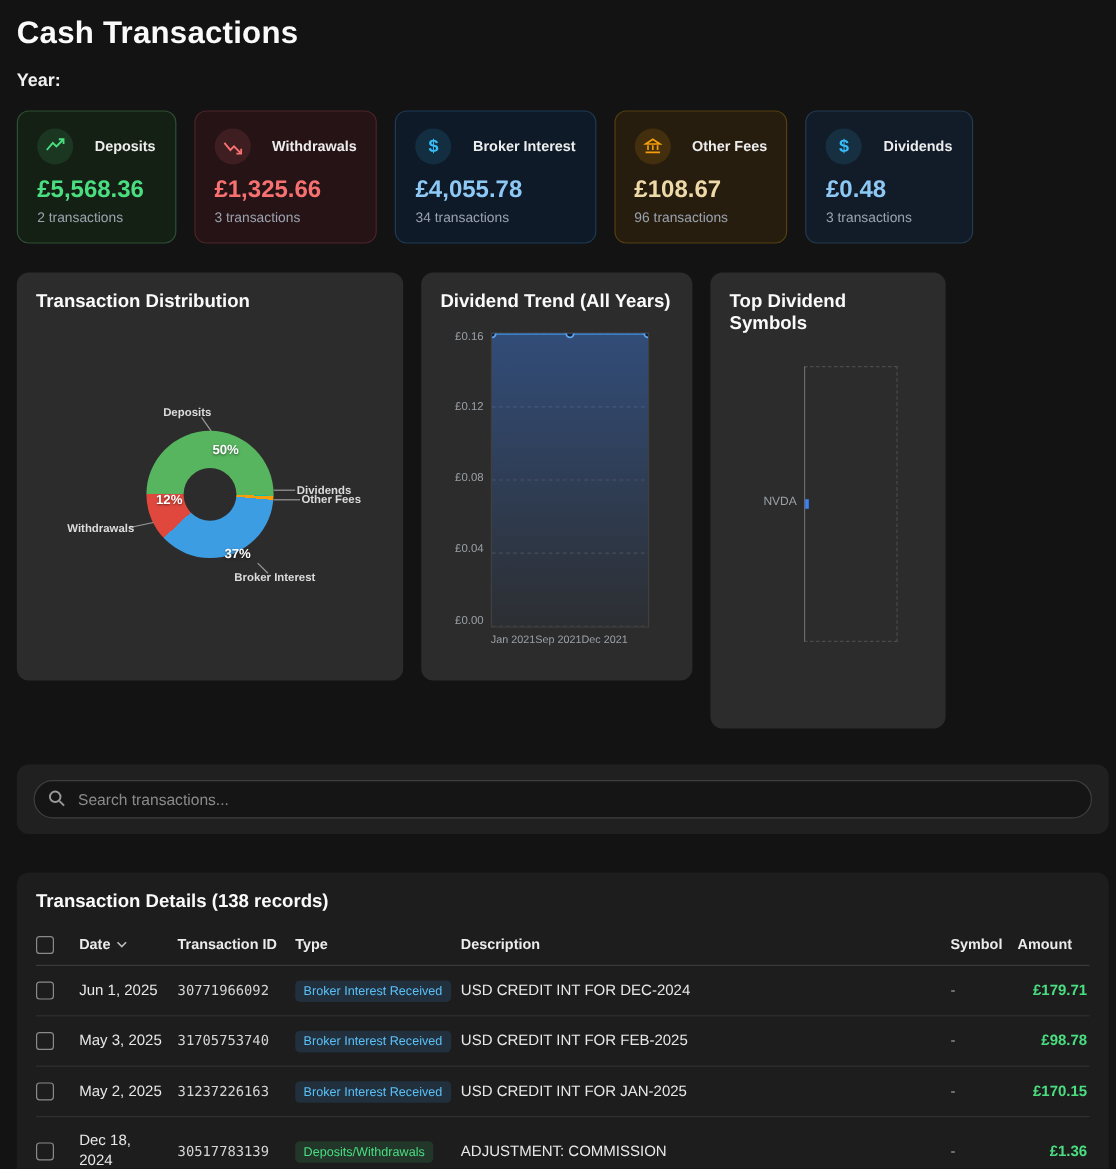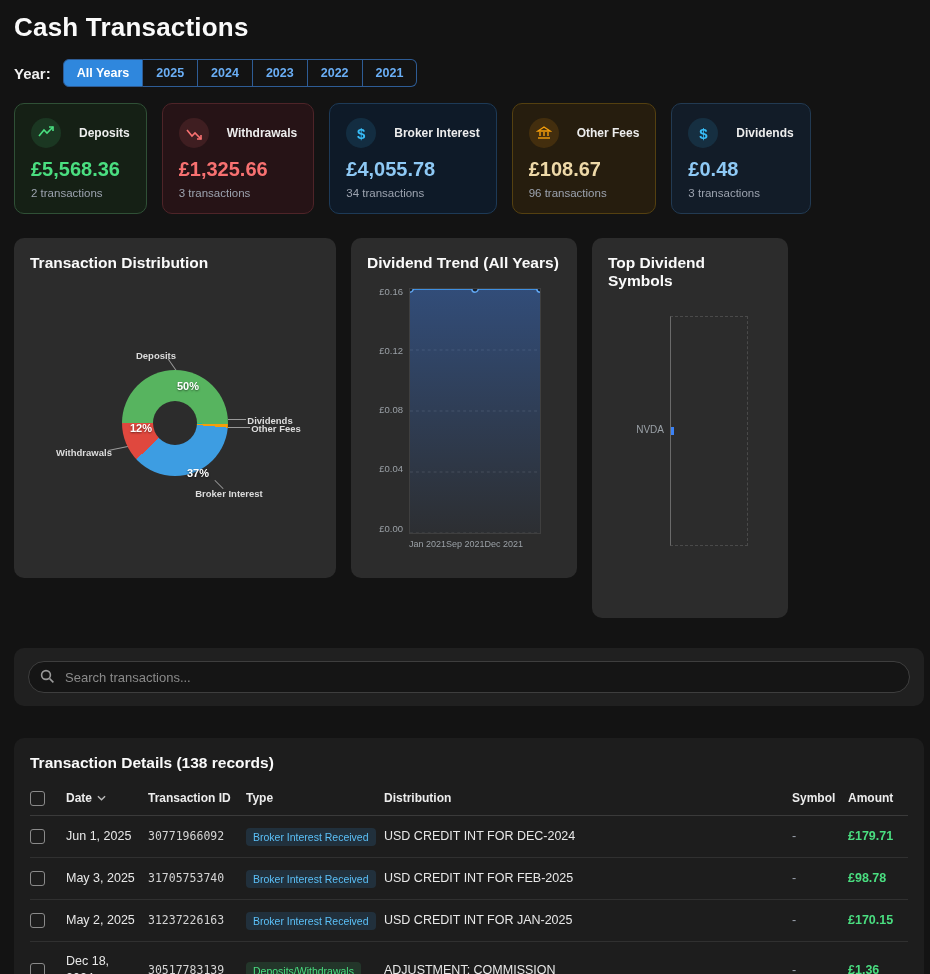--- a/index.html
+++ b/index.html
@@ -109,44 +109,36 @@
     grid-template-columns:36px 82px 98px 138px 408px 56px 1fr;
     align-items:center;
   }
   .t-head { padding:8px 0; border-bottom:1px solid #3a3a3a; }
   .t-head .hcell { font-size:12px; font-weight:bold; color:#ececec; line-height:1.4; }
   .t-body .t-row { padding:11px 0; border-bottom:1px solid #303030; }
   .cell-date { font-size:12.5px; color:#e8e8e8; line-height:1.4; padding-right:8px; }
   .cell-id { font-size:11.5px; color:#d4d4d4; font-family:"DejaVu Sans Mono", monospace; }
   .cell-desc { font-size:12.5px; color:#e8e8e8; }
   .cell-symbol { font-size:12.5px; color:#9ca3af; }
-  .cell-amount { font-size:12.5px; font-weight:bold; color:#4ade80; text-align:left; padding-right:2px; }
+  .cell-amount { font-size:12.5px; font-weight:bold; color:#4ade80; text-align:right; padding-right:2px; }
   .badge { display:inline-block; font-size:10.5px; font-weight:normal; padding:3px 7px; border-radius:4px; white-space:nowrap; }
   .badge[data-variant="blue"]  { color:#5bc0f8; background:rgba(56,152,224,.16); }
   .badge[data-variant="green"] { color:#4ade80; background:rgba(74,222,128,.13); }
   .checkbox { width:15px; height:15px; border:1.5px solid #8a8a8a; border-radius:3px; background:transparent; cursor:pointer; }
   .date-head { display:flex; align-items:center; gap:5px; cursor:pointer; }
 </style>
 </head>
 <body>
 
 <div class="page">
 
   <h1 class="page-title">Cash Transactions</h1>
 
   <div class="year-row">
     <span class="year-label">Year:</span>
-    <div class="year-group">
-      <button class="year-btn" data-selected="true">All Years</button>
-      <button class="year-btn" data-selected="false">2025</button>
-      <button class="year-btn" data-selected="false">2024</button>
-      <button class="year-btn" data-selected="false">2023</button>
-      <button class="year-btn" data-selected="false">2022</button>
-      <button class="year-btn" data-selected="false">2021</button>
-    </div>
   </div>
 
   <div class="cards">
     <div class="card deposits">
       <div class="card-head">
         <span class="card-icon">
           <svg width="16" height="16" viewBox="0 0 16 16">
               <polyline points="1,11 6,5 9,8 15,2" fill="none" stroke="#4ade80" stroke-width="1.6"></polyline>
               <polyline points="11,2 15,2 15,6" fill="none" stroke="#4ade80" stroke-width="1.6"></polyline>
             </svg>
@@ -305,21 +297,21 @@
           <div class="checkbox"></div>
         </div>
       <div class="hcell date-head">
         <span>Date</span>
         <svg width="9" height="6" viewBox="0 0 10 6">
             <path d="M1 1 L5 5 L9 1" fill="none" stroke="#bbbbbb" stroke-width="1.5"></path>
           </svg>
       </div>
       <div class="hcell">Transaction ID</div>
       <div class="hcell">Type</div>
-      <div class="hcell">Distribution</div>
+      <div class="hcell">Description</div>
       <div class="hcell">Symbol</div>
       <div class="hcell" style="text-align:left;">Amount</div>
     </div>
 
     <div class="t-body">
 
       <div class="t-row">
         <div>
             <div class="checkbox"></div>
           </div>

